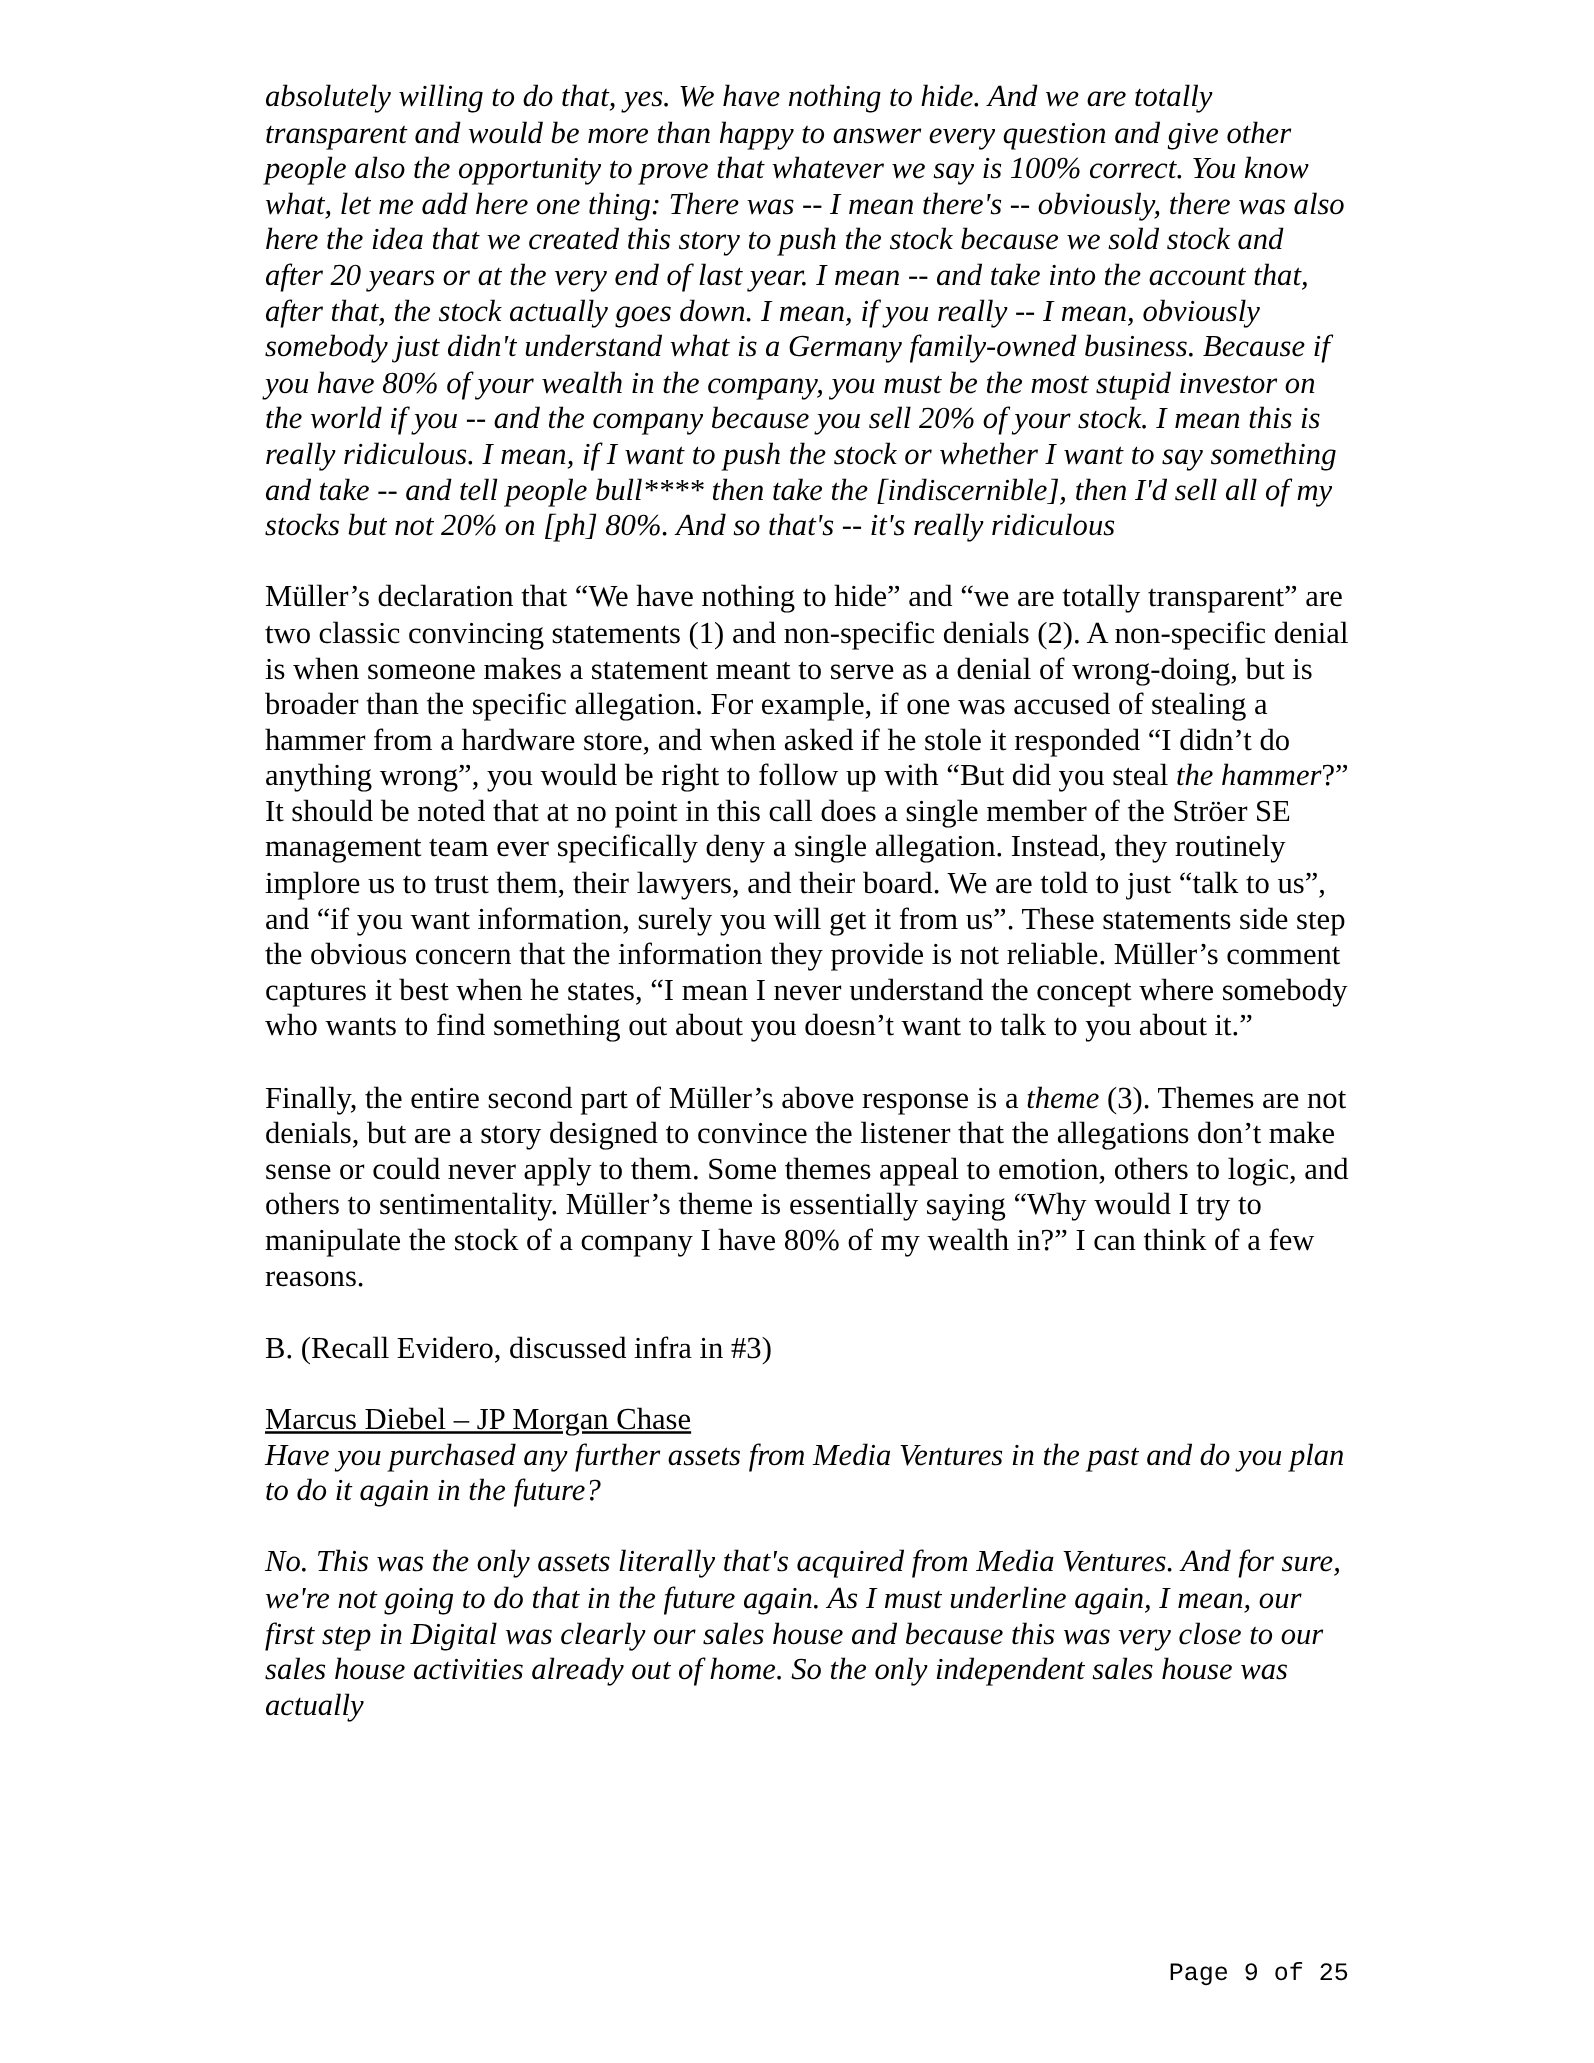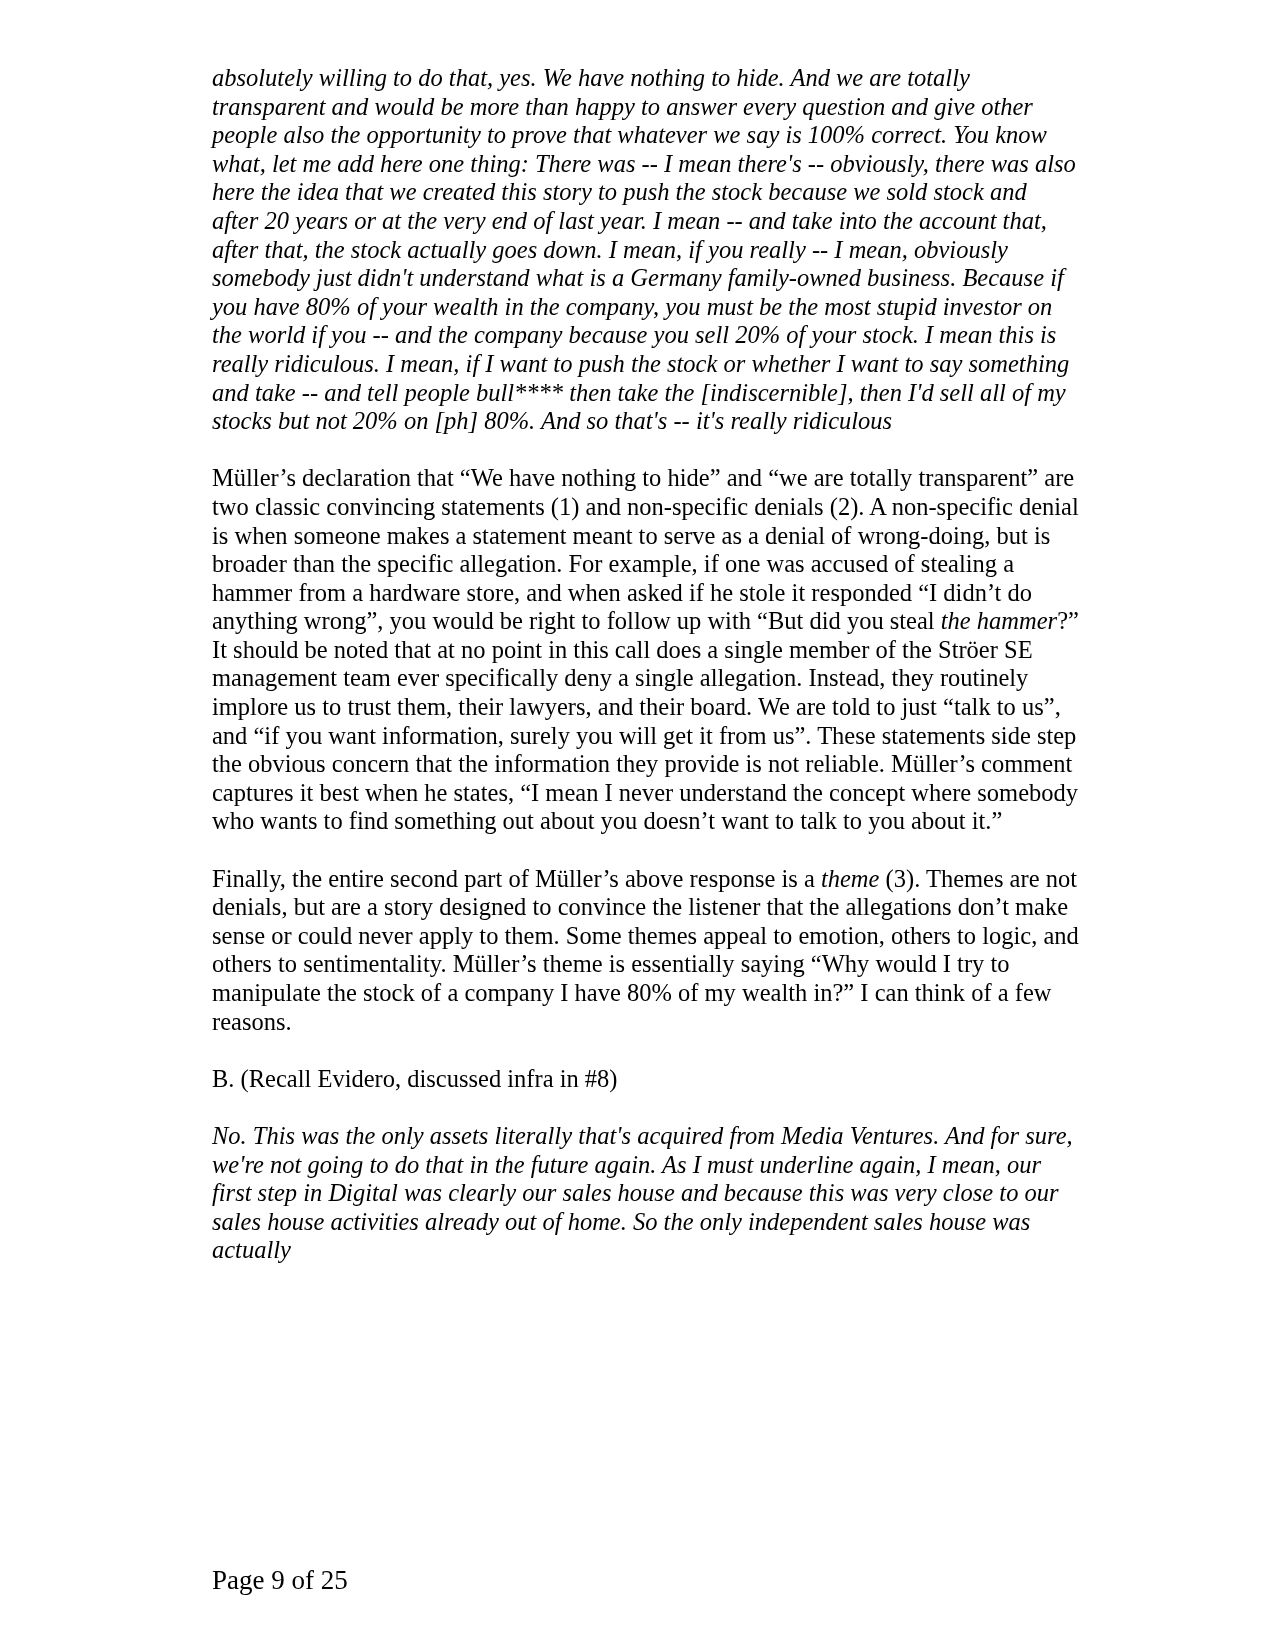--- a/index.html
+++ b/index.html
@@ -45,40 +45,46 @@
     font-style: italic;
   }
   .speaker-block {
     margin: 0 0 28.6px 0;
   }
   .footer {
     position: absolute;
     left: 212px;
     right: 196px;
     bottom: 55px;
-    font-size: 27px;
+    text-align: right;
+    font-size: 20px;
     line-height: 28.6px;
+    font-family: Liberation Mono, monospace;
   }
   i.em { font-style: italic; }
 </style>
 </head>
 <body>
 
 <div class="page">
 
   <div class="body-text">
 
     <p class="para italic">absolutely willing to do that, yes. We have nothing to hide. And we are totally transparent and would be more than happy to answer every question and give other people also the opportunity to prove that whatever we say is 100% correct. You know what, let me add here one thing: There was -- I mean there's -- obviously, there was also here the idea that we created this story to push the stock because we sold stock and after 20 years or at the very end of last year. I mean -- and take into the account that, after that, the stock actually goes down. I mean, if you really -- I mean, obviously somebody just didn't understand what is a Germany family-owned business. Because if you have 80% of your wealth in the company, you must be the most stupid investor on the world if you -- and the company because you sell 20% of your stock. I mean this is really ridiculous. I mean, if I want to push the stock or whether I want to say something and take -- and tell people bull**** then take the [indiscernible], then I'd sell all of my stocks but not 20% on [ph] 80%. And so that's -- it's really ridiculous</p>
 
     <p class="para"><span>Müller’s declaration that “We have nothing to hide” and “we are totally transparent” are two classic convincing statements (1) and non-specific denials (2). A non-specific denial is when someone makes a statement meant to serve as a denial of wrong-doing, but is broader than the specific allegation. For example, if one was accused of stealing a hammer from a hardware store, and when asked if he stole it responded “I didn’t do anything wrong”, you would be right to follow up with “But did you steal </span><i class="em">the hammer</i><span>?” It should be noted that at no point in this call does a single member of the Ströer SE management team ever specifically deny a single allegation. Instead, they routinely implore us to trust them, their lawyers, and their board. We are told to just “talk to us”, and “if you want information, surely you will get it from us”. These statements side step the obvious concern that the information they provide is not reliable. Müller’s comment captures it best when he states, “I mean I never understand the concept where somebody who wants to find something out about you doesn’t want to talk to you about it.”</span></p>
 
     <p class="para"><span>Finally, the entire second part of Müller’s above response is a </span><i class="em">theme</i><span> (3). Themes are not denials, but are a story designed to convince the listener that the allegations don’t make sense or could never apply to them. Some themes appeal to emotion, others to logic, and others to sentimentality. Müller’s theme is essentially saying “Why would I try to manipulate the stock of a company I have 80% of my wealth in?” I can think of a few reasons.</span></p>
 
-    <p class="section-label">B.  (Recall Evidero, discussed infra in #8)</p>
+    <p class="section-label">B.  (Recall Evidero, discussed infra in #3)</p>
 
+    <div class="speaker-block">
+      <p class="speaker">Marcus Diebel – JP Morgan Chase</p>
+      <p class="speaker-quote">Have you purchased any further assets from Media Ventures in the past and do you plan to do it again in the future?</p>
+    </div>
 
     <div class="speaker-block">
       <p class="speaker-quote">No. This was the only assets literally that's acquired from Media Ventures. And for sure, we're not going to do that in the future again. As I must underline again, I mean, our first step in Digital was clearly our sales house and because this was very close to our sales house activities already out of home. So the only independent sales house was actually</p>
     </div>
 
   </div>
 
   <div class="footer">Page 9 of 25</div>
 
 </div>

